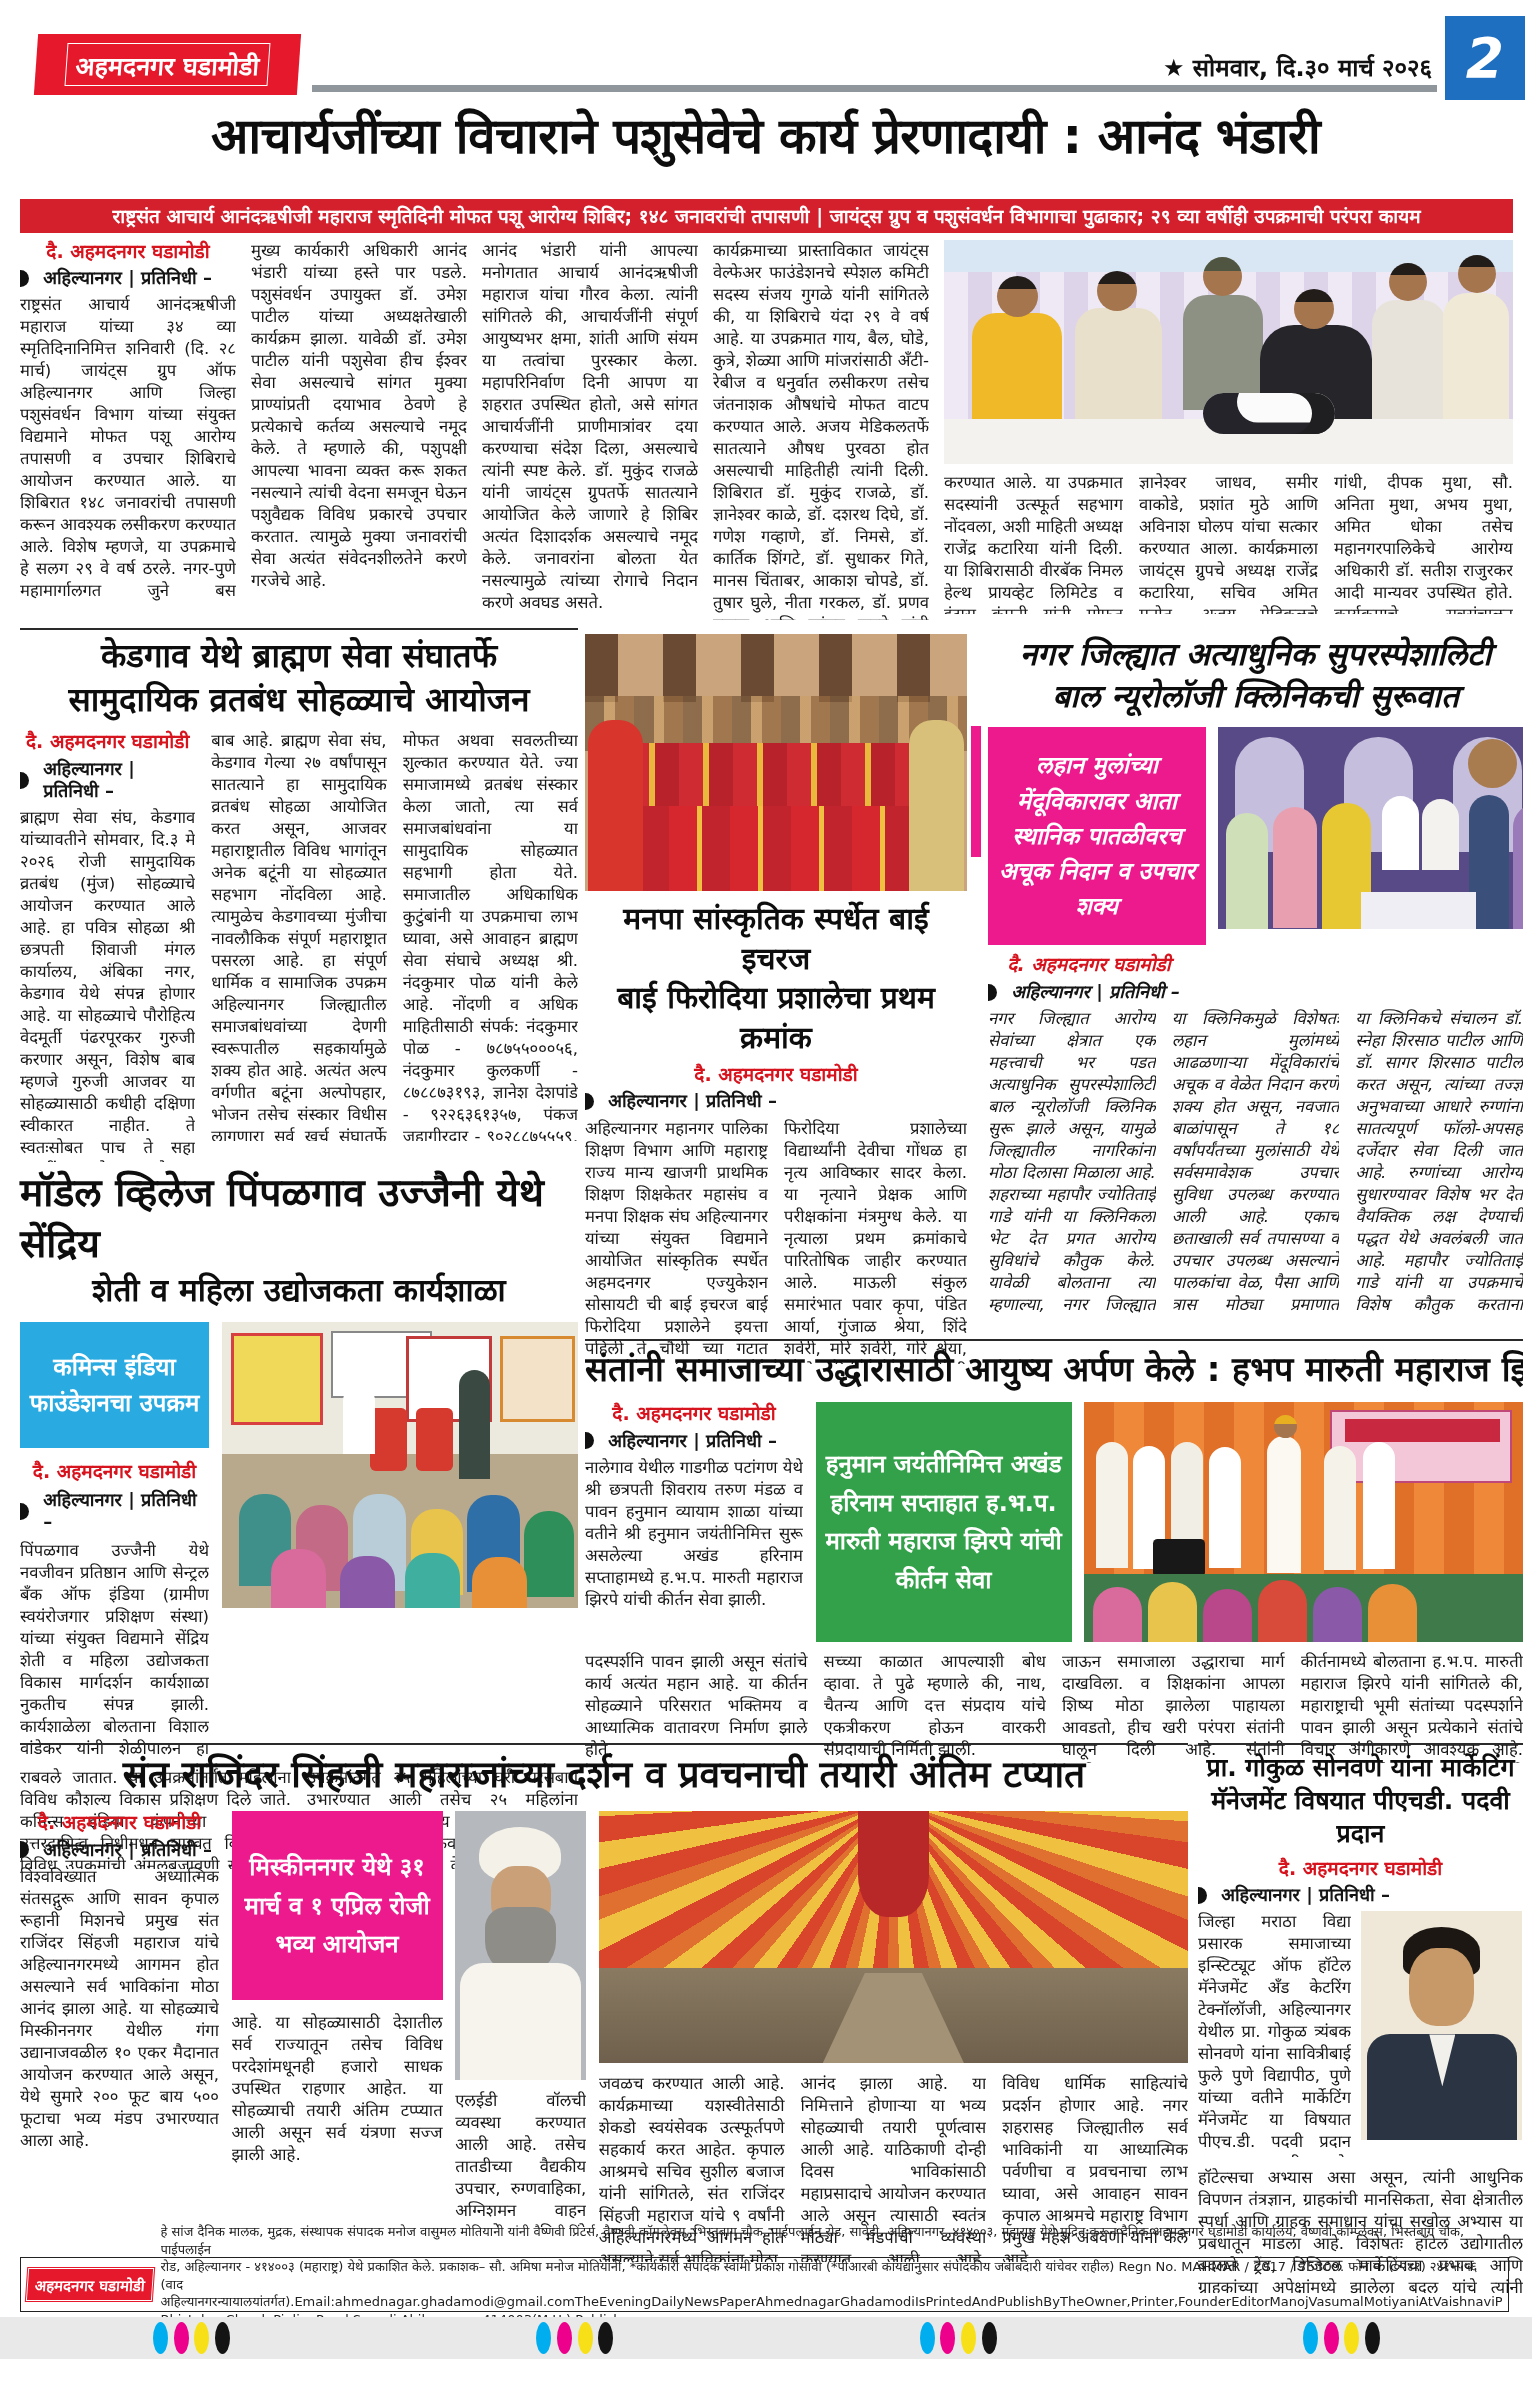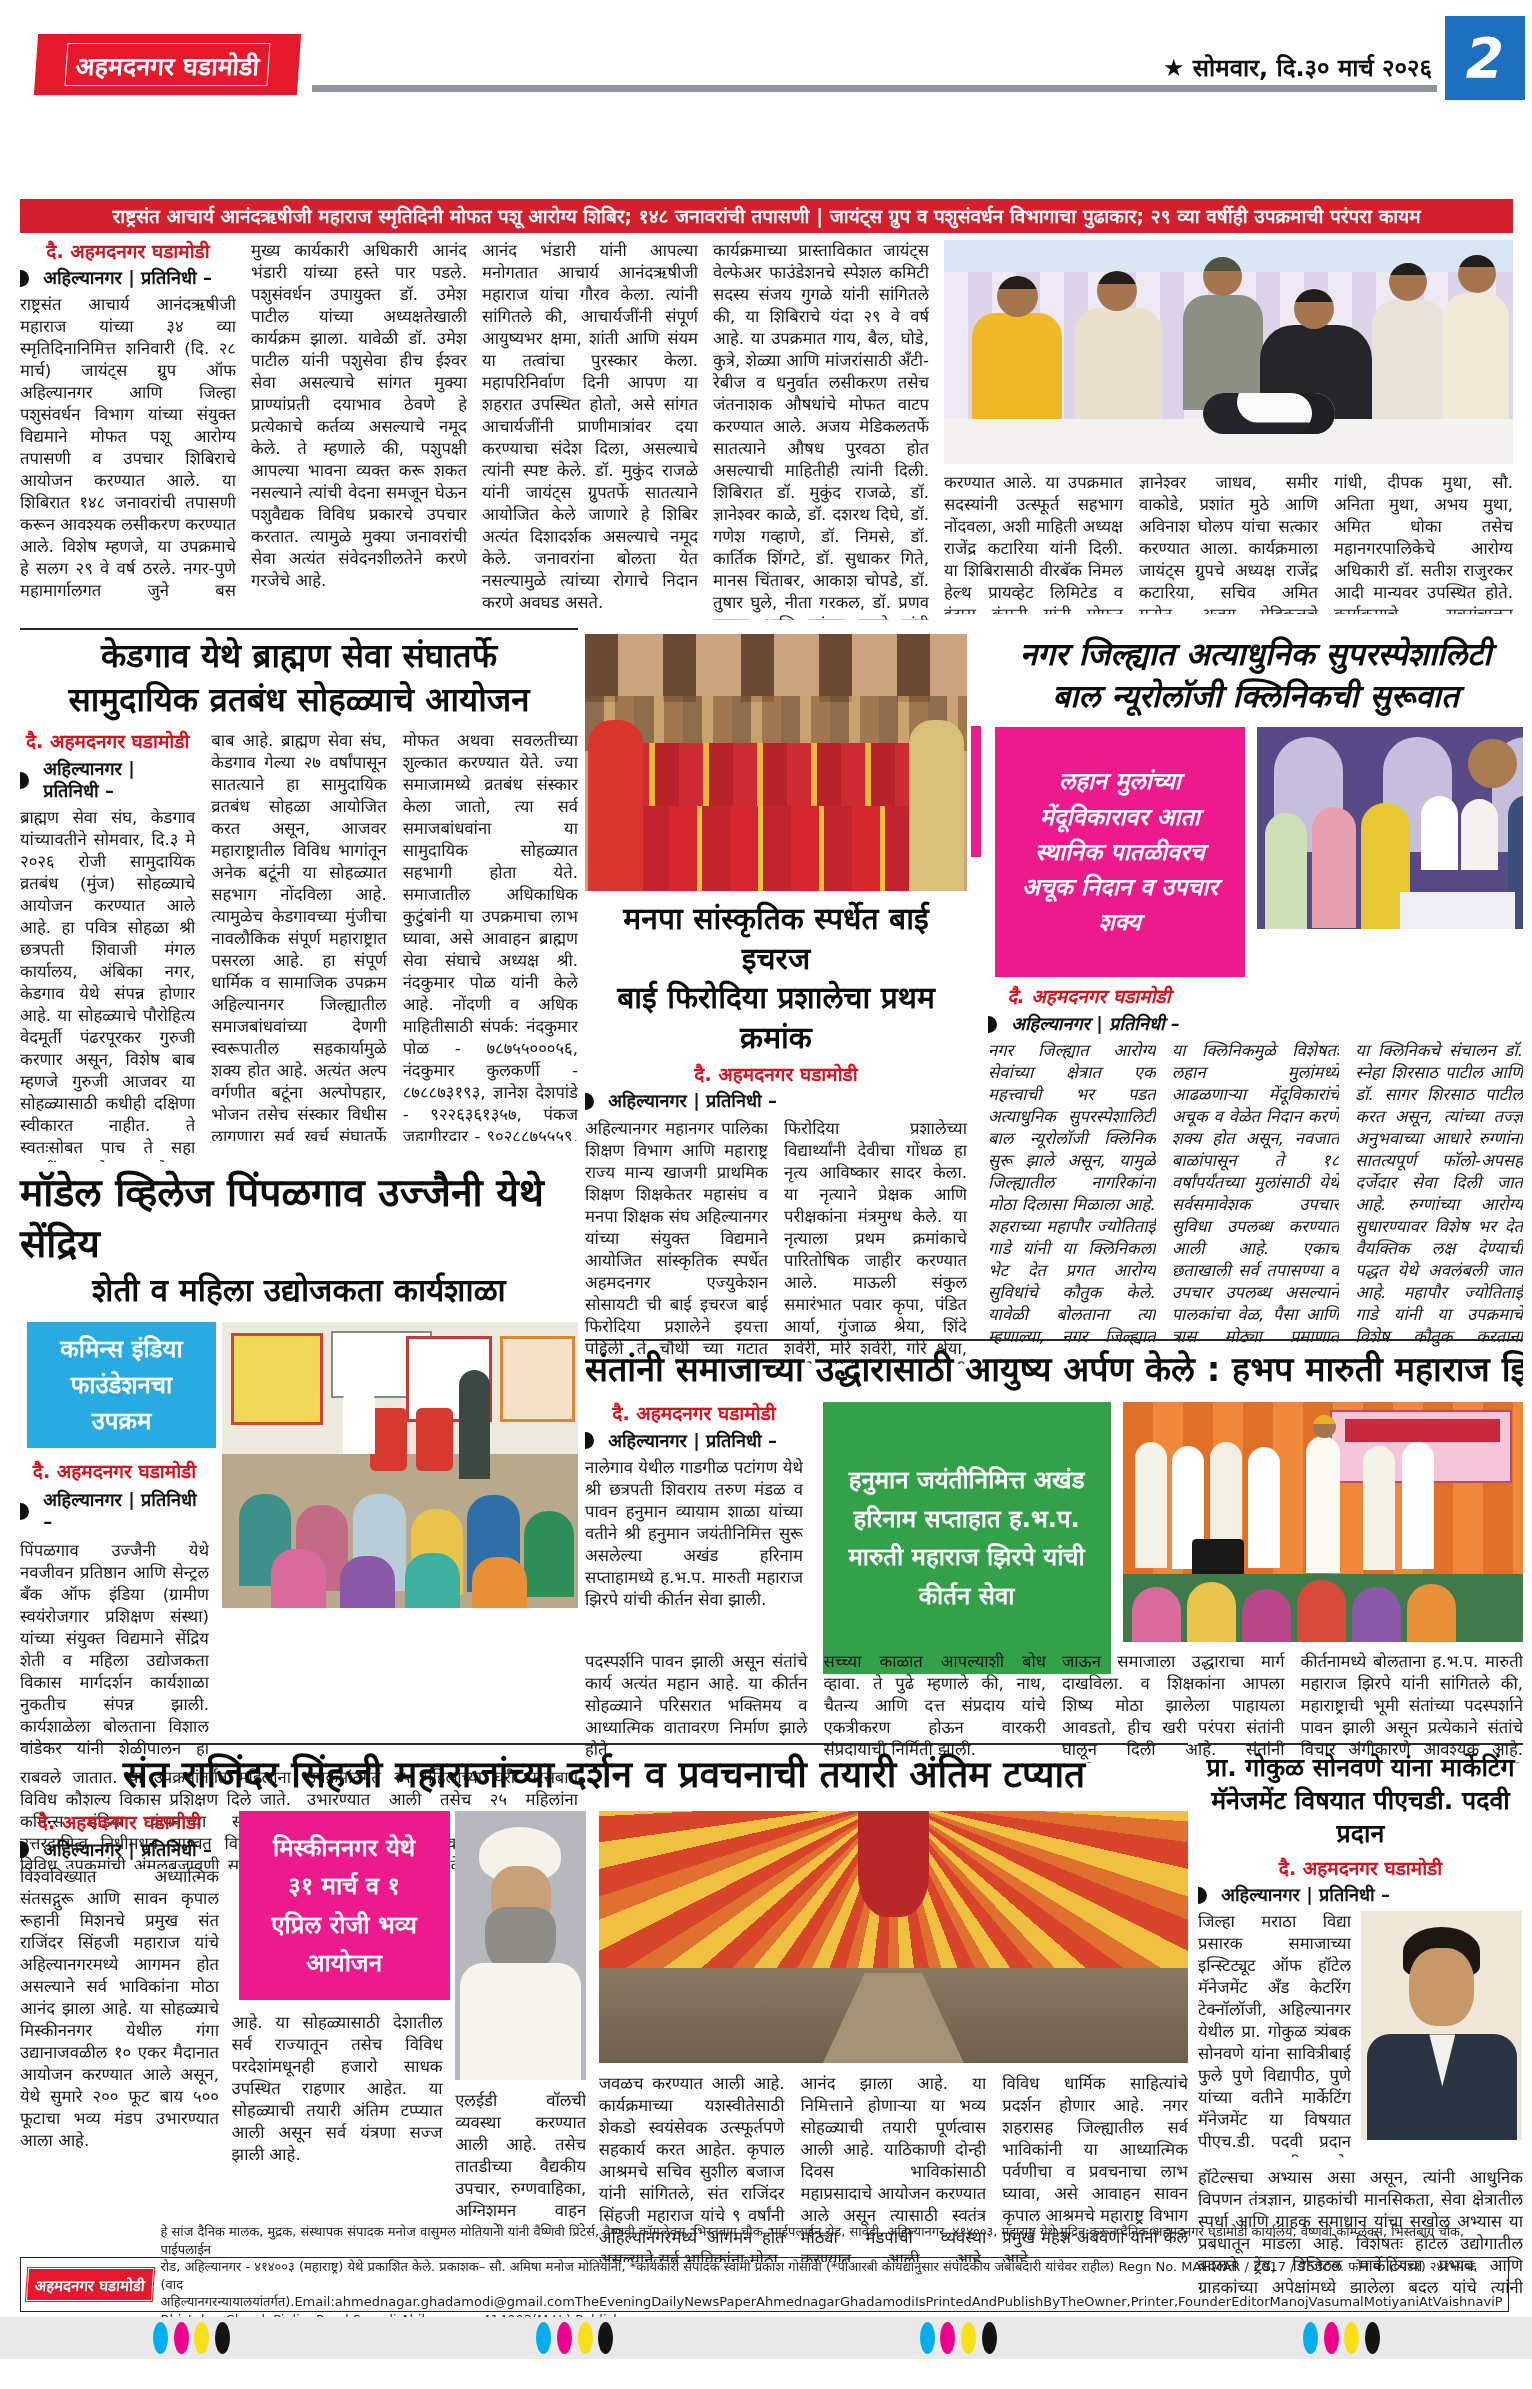--- a/index.html
+++ b/index.html
@@ -24,21 +24,21 @@
   .tagline{color:#d7141e;font-weight:bold;text-align:center;font-size:19px;line-height:1.2;}
   .byline{font-weight:bold;font-size:18px;line-height:1.25;display:flex;align-items:center;gap:14px;}
   .bullet{width:9.2px;height:17px;background:#111;border-radius:0 9.2px 9.2px 0;flex:0 0 auto;}
   .col{font-size:16.6px;line-height:22px;text-align:justify;overflow:hidden;color:#161616;}
   .cols{display:flex;gap:16px;}
   .cols>.col{flex:1;}
   .hl{font-weight:800;color:#0d0d0d;text-align:center;line-height:1.32;}
   .rule-thin{background:#2a2a2a;height:1.7px;}
   
   .kbox{color:#fff;font-weight:bold;text-align:center;display:flex;align-items:center;
-    justify-content:center;padding:24px;margin-left:7px;}
+    justify-content:center;padding:8px;}
   
   .photo{position:relative;overflow:hidden;}
   .ph-fig{position:absolute;border-radius:24px 24px 0 0;}
   .ph-head{position:absolute;border-radius:50%;background:linear-gradient(#221d19 0 32%,#a5754e 32%);}
   
   .footer-box{left:20px;top:2257px;width:1489px;height:55px;border:1.7px solid #222;display:flex;align-items:center;gap:8px;padding:2.3px 5.7px;box-sizing:border-box;}
   .footer-logo{background:#e6182b;color:#fff;font-weight:bold;font-size:15px;padding:5.7px 6.9px;
     transform:skewX(-4deg);border:1.1px solid #fff;outline:1.1px solid #e6182b;white-space:nowrap;}
   .footer-text{font-size:13px;line-height:1.35;color:#222;overflow:hidden;}
   .cmyk-bar{left:0;top:2317px;width:1533px;height:42px;background:#e9e9e9;display:flex;align-items:center;justify-content:space-around;}
@@ -53,20 +53,21 @@
 
   <div class="abs masthead-box">
     <div class="inner">अहमदनगर घडामोडी</div>
   </div>
   <div class="abs head-rule"></div>
   <div class="abs page-date">★ सोमवार, दि.३० मार्च २०२६</div>
   <div class="abs pagenum-box">
     <span>2</span>
   </div>
 
+  <div class="abs lead-headline">आचार्यजींच्या विचाराने पशुसेवेचे कार्य प्रेरणादायी : आनंद भंडारी</div>
   <div class="abs lead-strip">राष्ट्रसंत आचार्य आनंदऋषीजी महाराज स्मृतिदिनी मोफत पशू आरोग्य शिबिर; १४८ जनावरांची तपासणी | जायंट्स ग्रुप व पशुसंवर्धन विभागाचा पुढाकार; २९ व्या वर्षीही उपक्रमाची परंपरा कायम</div>
 
   <div class="abs" style="left:20px;top:240px;width:1493px;height:382px;display:flex;gap:15px;">
     <div style="width:909px;display:flex;gap:15px;">
       <div style="flex:1;">
         <div class="tagline">दै. अहमदनगर घडामोडी</div>
         <div class="byline" style="margin:4.6px 0;">
           <span class="bullet"></span>
           <span>अहिल्यानगर | प्रतिनिधी –</span>
         </div>

